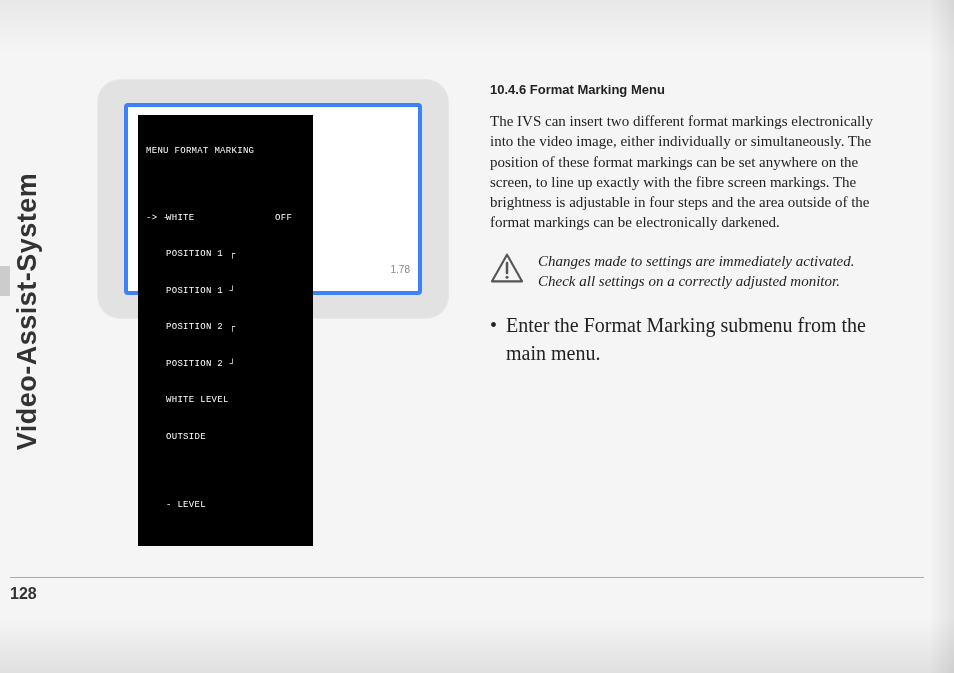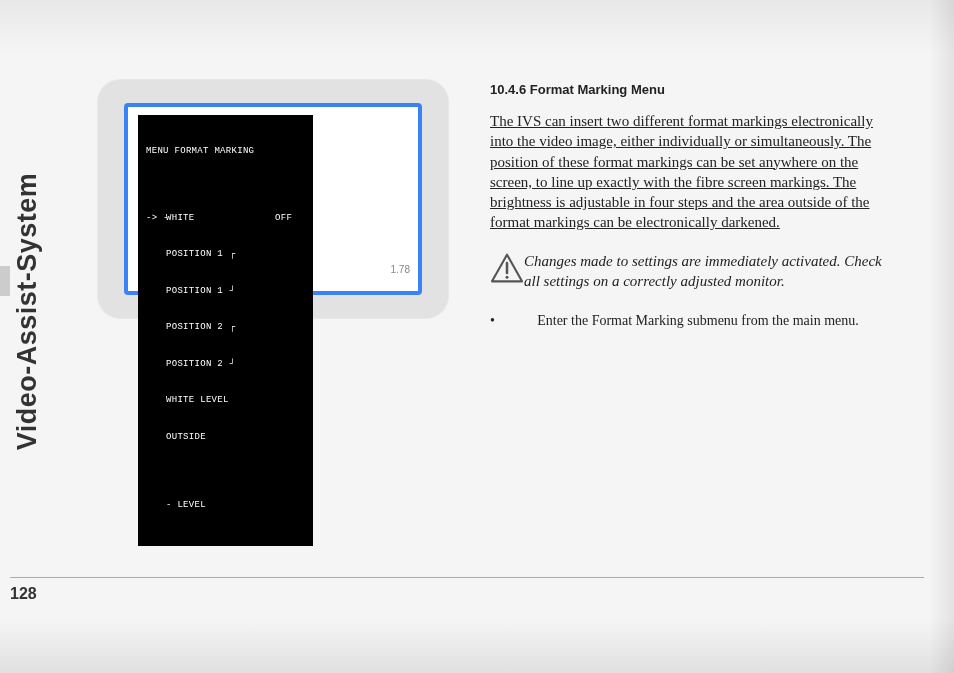--- a/index.html
+++ b/index.html
@@ -122,47 +122,46 @@
   .heading {
     font-family: Arial, Helvetica, sans-serif;
     font-weight: 700;
     font-size: 13px;
     margin-bottom: 14px;
   }
   .para {
     font-size: 15px;
     line-height: 1.35;
     margin-bottom: 18px;
-    text-decoration: underline;
   }
   .note {
     display: flex;
+    gap: 14px;
     margin-bottom: 20px;
     align-items: flex-start;
   }
   .note-icon {
     width: 34px;
     flex: 0 0 34px;
     margin-top: 2px;
   }
   .note-text {
     font-style: italic;
     font-size: 15px;
     line-height: 1.35;
   }
   ul.bullets {
     list-style: none;
     padding-left: 0;
   }
   ul.bullets li {
-    font-size: 14px;
+    font-size: 20px;
     line-height: 1.4;
     padding-left: 16px;
     position: relative;
-    text-align: center;
   }
   ul.bullets li::before {
     content: "•";
     position: absolute;
     left: 0;
     top: 0;
   }
 </style>
 </head>
 <body>

